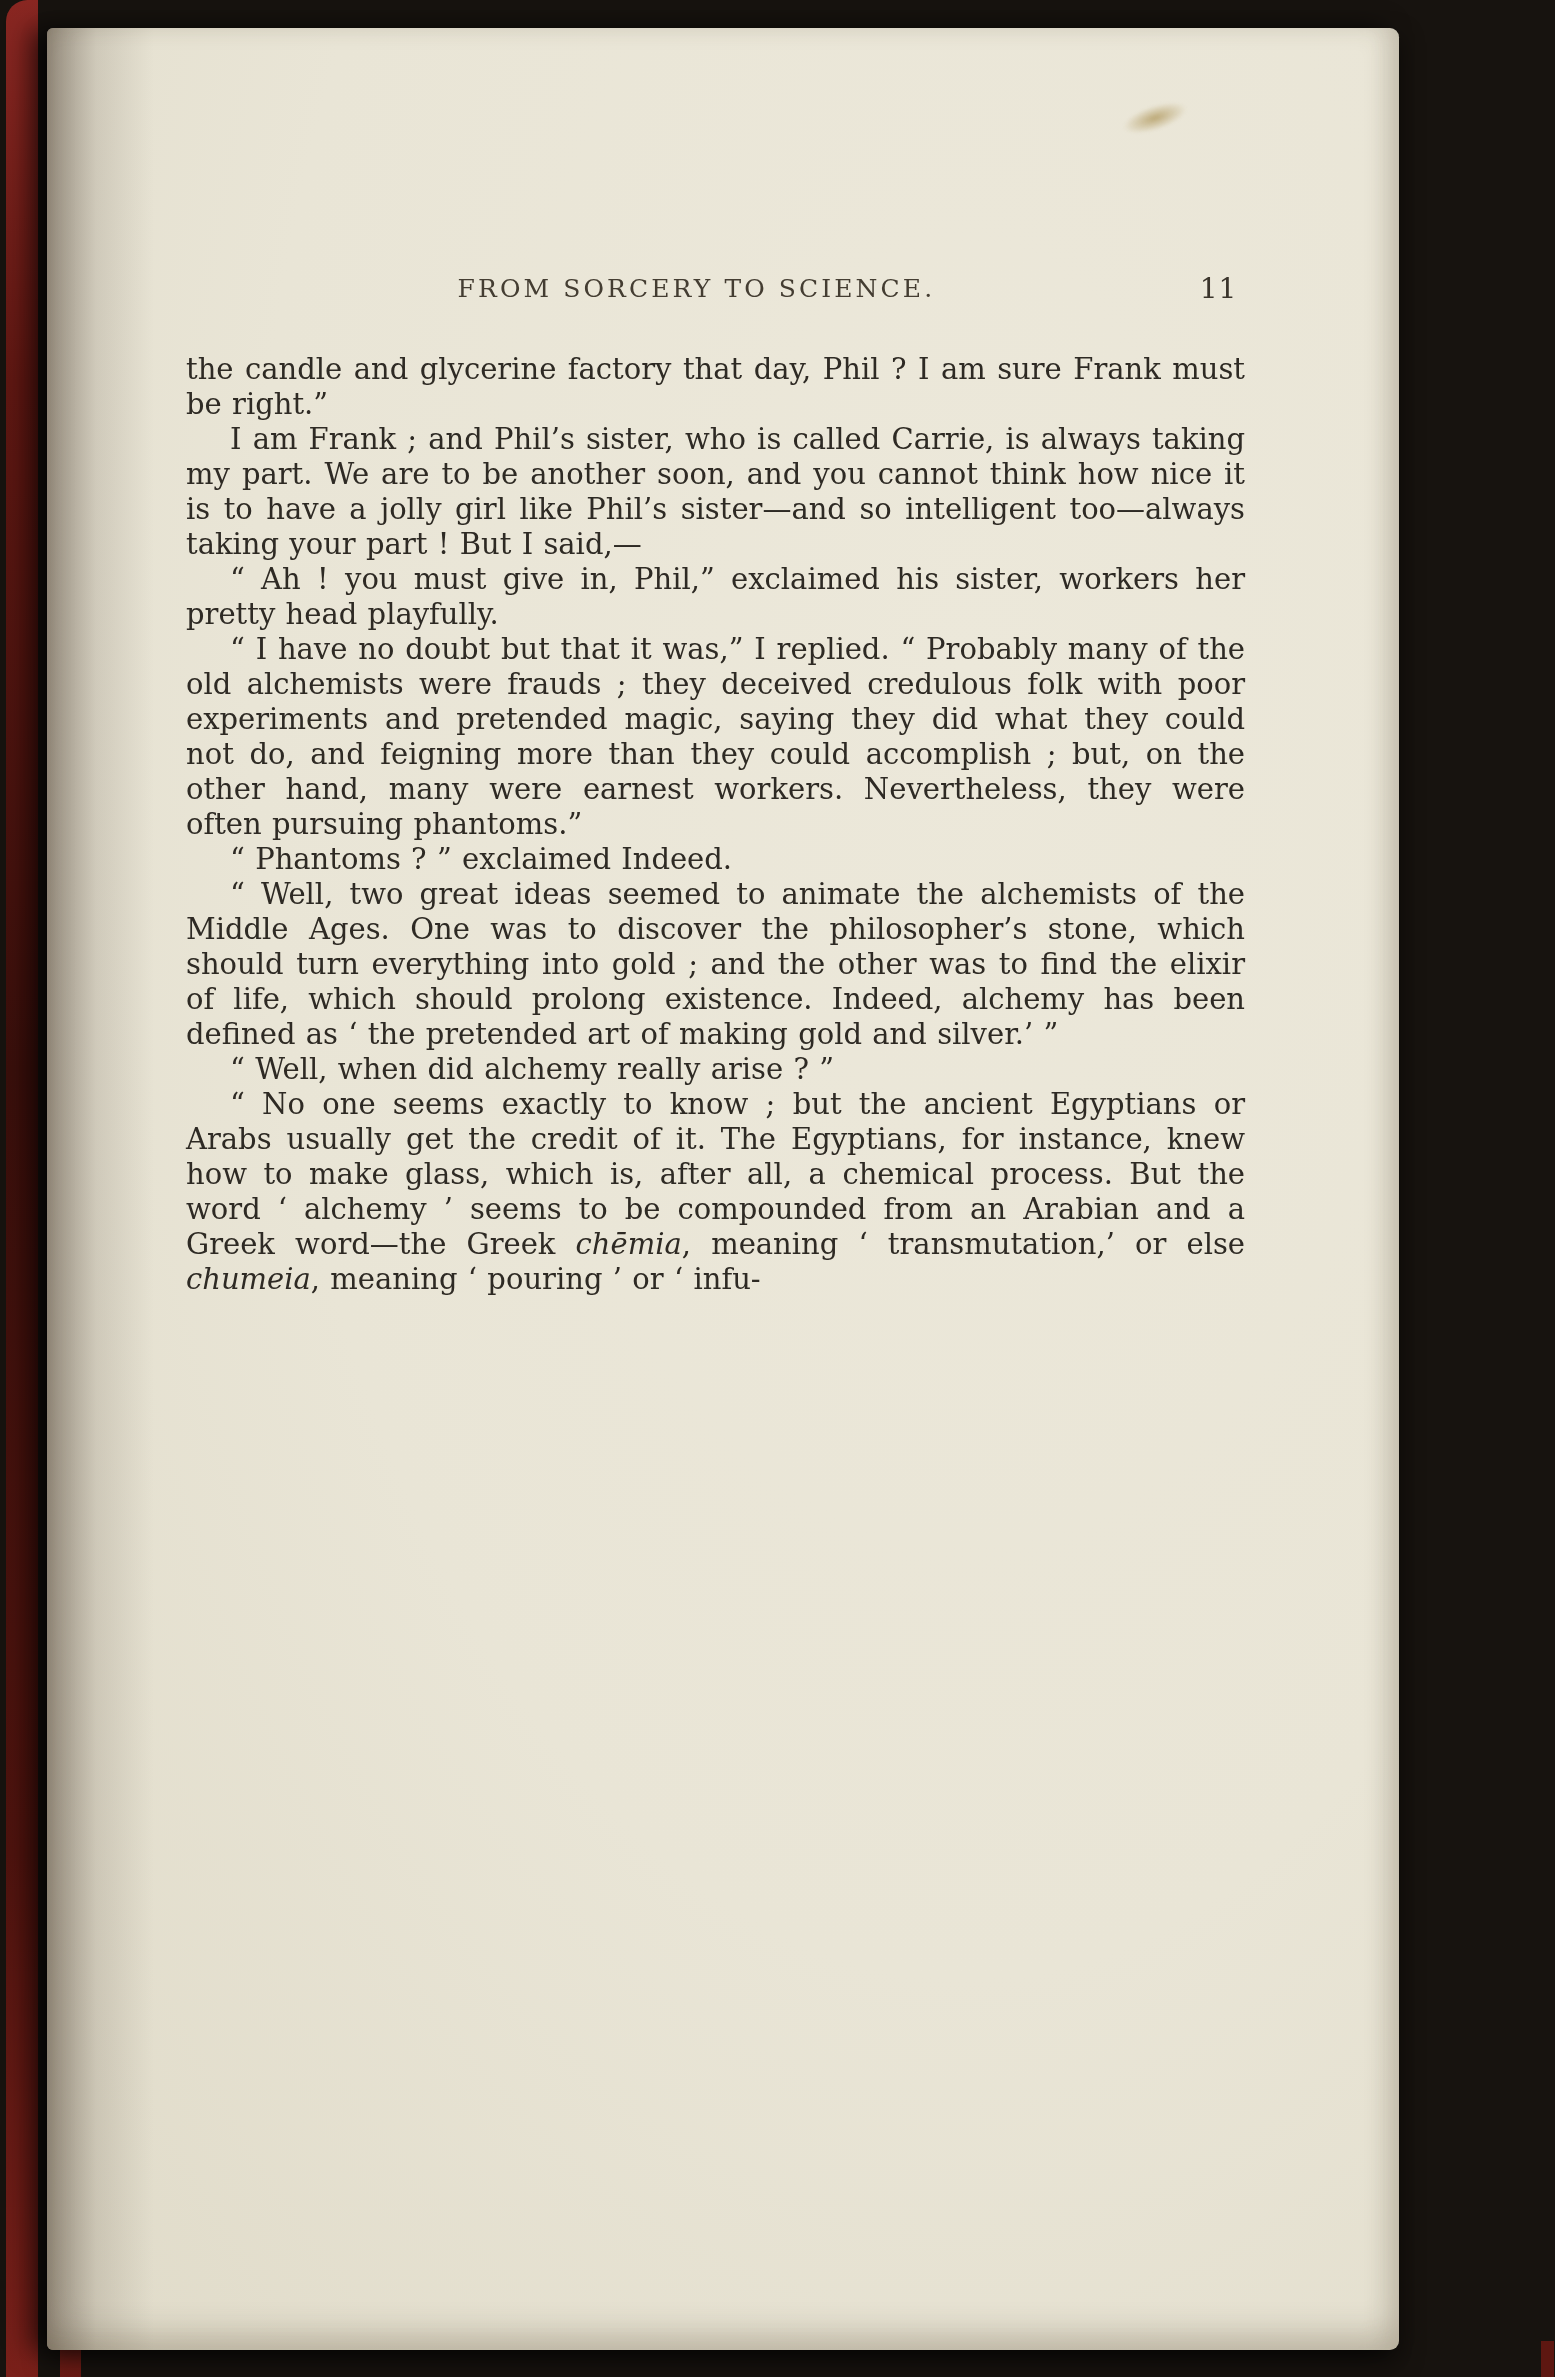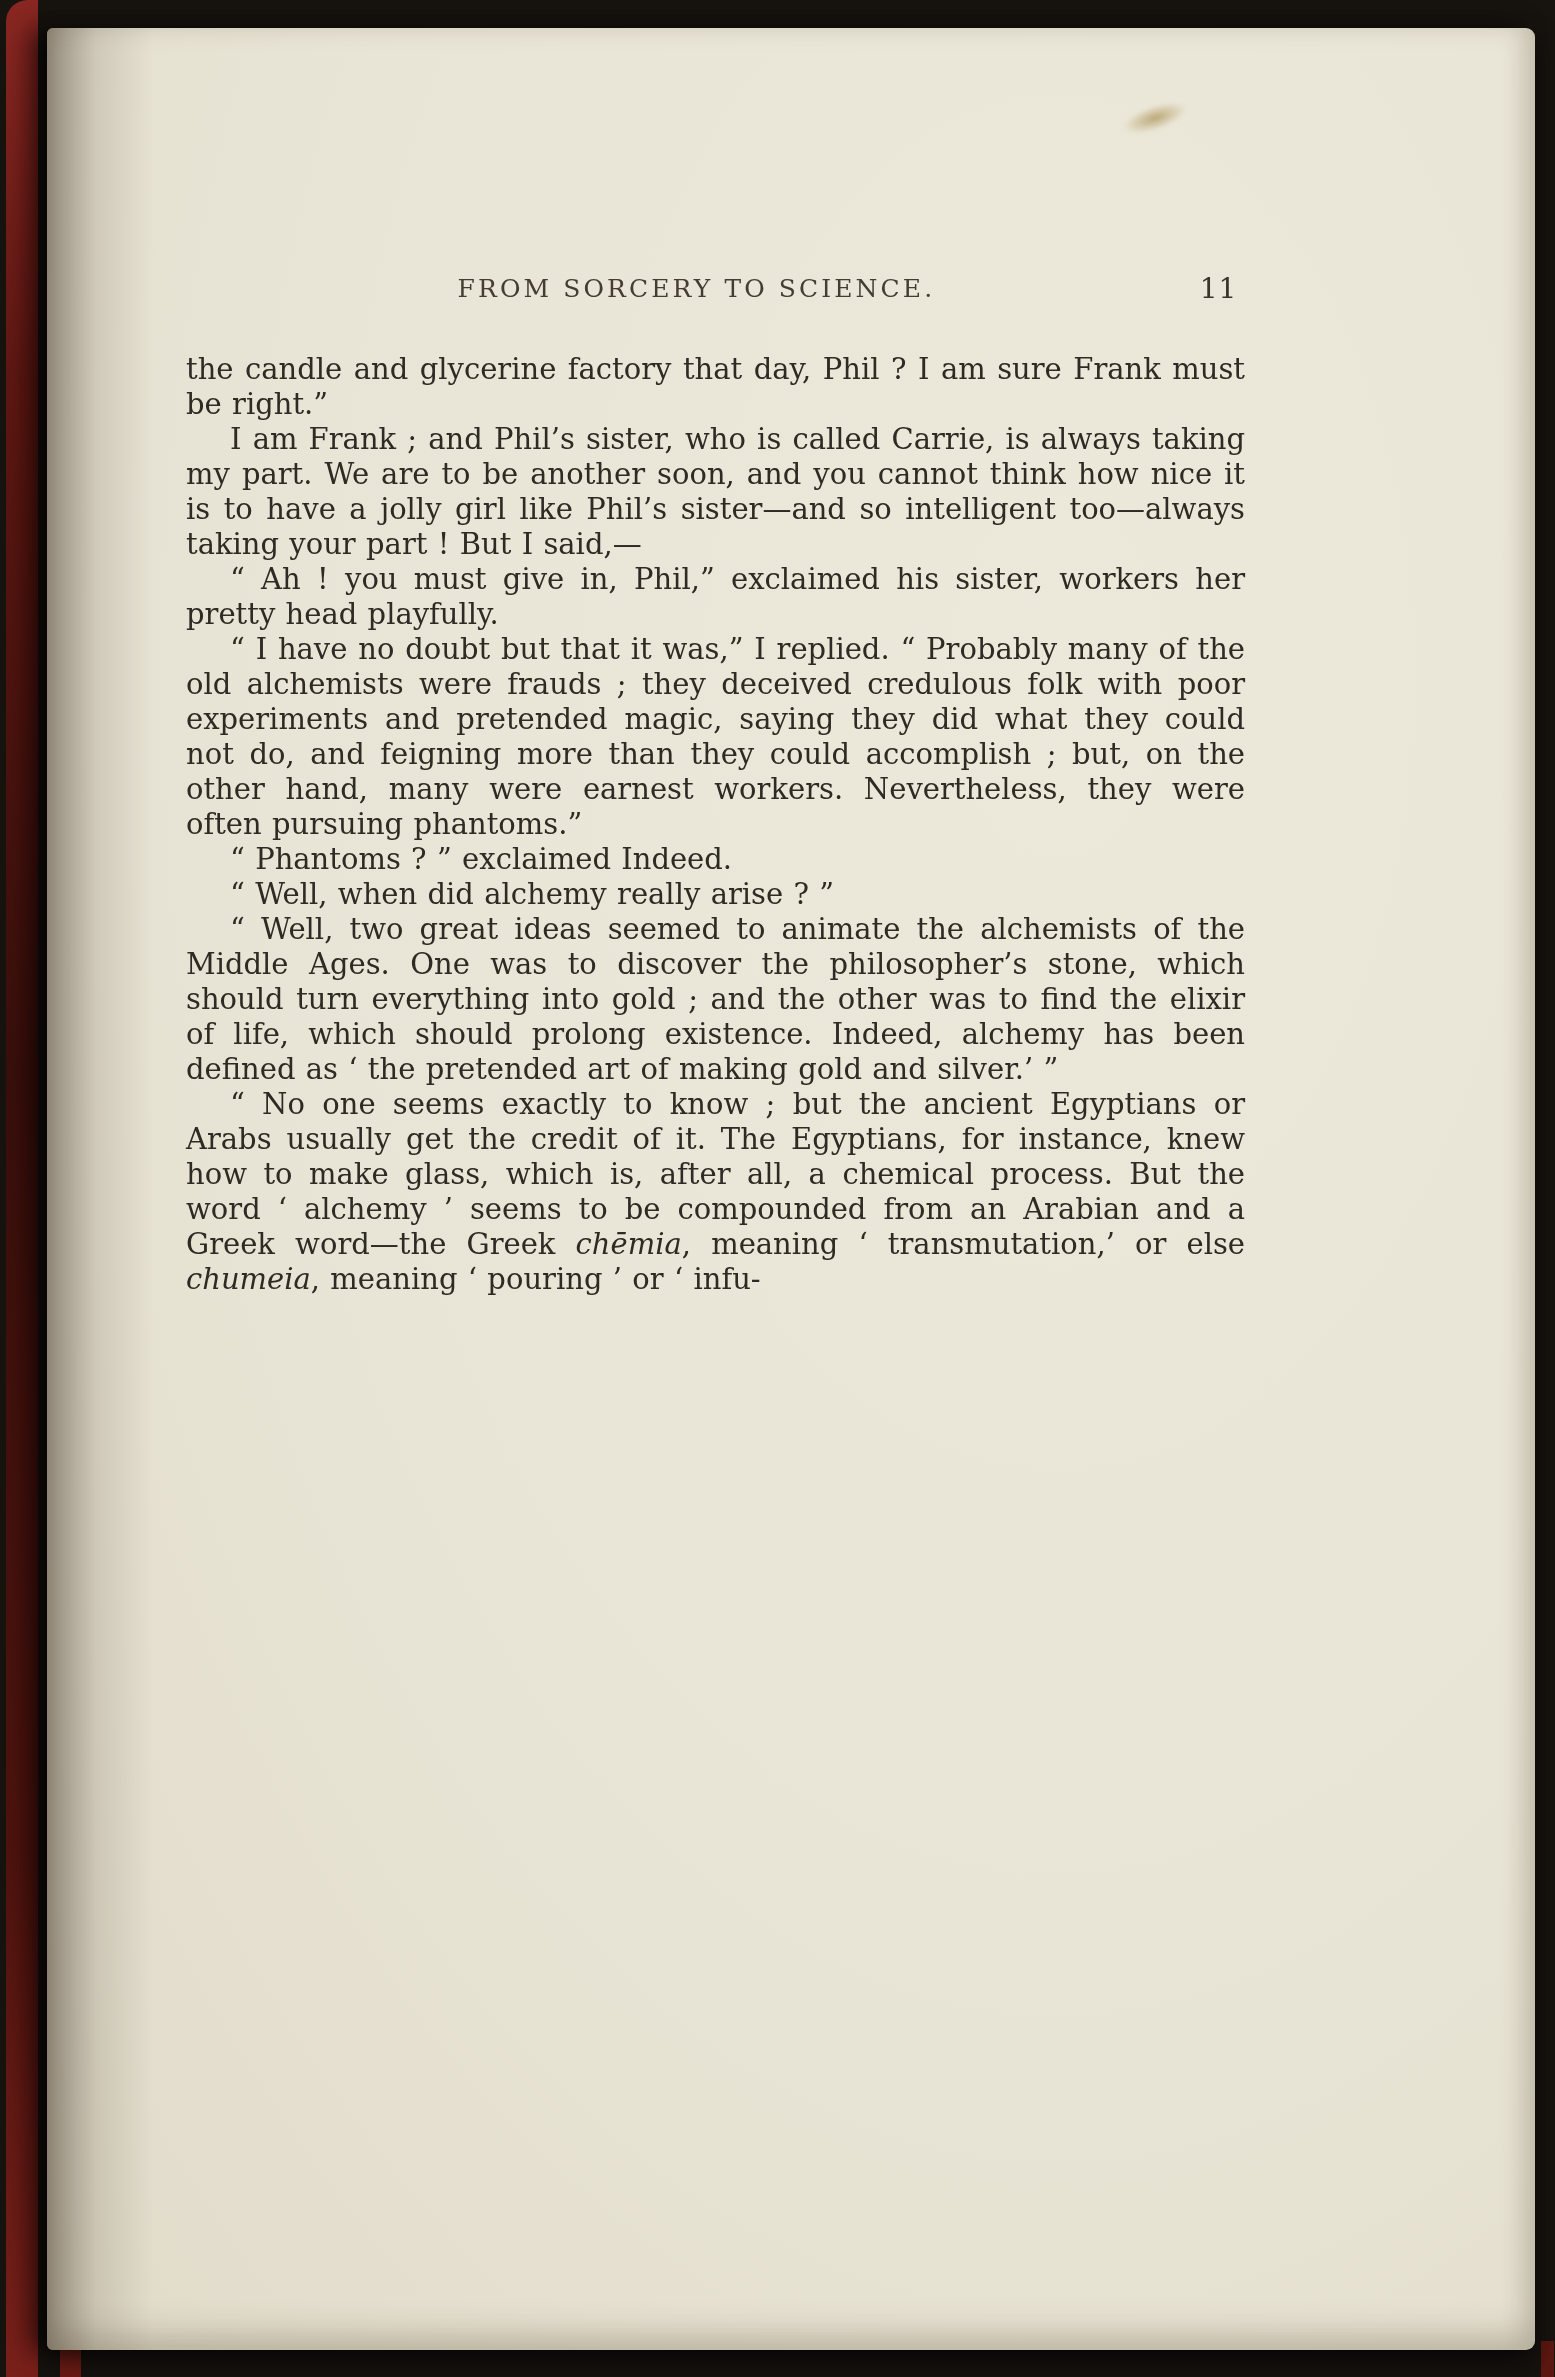--- a/index.html
+++ b/index.html
@@ -22,21 +22,21 @@
     position: absolute; left: 60px; top: 2260px; width: 21.4px; height: 118px;
     background: linear-gradient(180deg, #4a120d, #8a2a20 55%, #6b1a14);
   }
   .cover-right-sliver {
     position: absolute; right: 1.5px; top: 2341px; width: 12.2px; height: 37px;
     background: #5d1711;
   }
 
   
   .page {
-    position: absolute; left: 47px; top: 27.5px; width: 1488px; height: 2322px;
+    position: absolute; left: 47px; top: 27.5px; width: 1352px; height: 2322px;
     background: radial-gradient(ellipse at 68% 28%, #ece8da 0%, #e9e5d6 55%, #e0dbc9 100%);
     border-radius: 6.1px 9.2px 9.2px 6.1px;
     box-shadow: -15.3px 0 26px rgba(0,0,0,.6), 0 10.7px 23px rgba(0,0,0,.5);
   }
   .gutter-shadow {
     position: absolute; left: 0; top: 0; width: 107px; height: 100%;
     background: linear-gradient(90deg, rgba(42,26,14,.42), rgba(42,26,14,.12) 46%, rgba(42,26,14,0));
     border-radius: 6.1px 0 0 6.1px;
   }
   .edge-shadow {
@@ -89,21 +89,21 @@
       <span class="head-title">FROM SORCERY TO SCIENCE.</span>
       <span class="page-number">11</span>
     </div>
 
     <div class="body-text">
         <p class=""><span>the candle and glycerine factory that day, Phil ?  I am sure Frank must be right.”</span></p>
         <p class="indent"><span>I am Frank ; and Phil’s sister, who is called Carrie, is always taking my part.  We are to be another soon, and you cannot think how nice it is to have a jolly girl like Phil’s sister—and so intelligent too—always taking your part !  But I said,—</span></p>
         <p class="indent"><span>“ Ah !  you must give in, Phil,” exclaimed his sister, workers her pretty head playfully.</span></p>
         <p class="indent"><span>“ I have no doubt but that it was,” I replied.  “ Probably many of the old alchemists were frauds ; they deceived credulous folk with poor experiments and pretended magic, saying they did what they could not do, and feigning more than they could accomplish ; but, on the other hand, many were earnest workers.  Nevertheless, they were often pursuing phantoms.”</span></p>
         <p class="indent"><span>“ Phantoms ? ” exclaimed Indeed.</span></p>
+        <p class="indent"><span>“ Well, two great ideas seemed to animate the alchemists of the Middle Ages.  One was to discover the philosopher’s stone, which should turn everything into gold ; and the other was to find the elixir of life, which should prolong existence.  Indeed, alchemy has been defined as ‘ the pretended art of making gold and silver.’ ”</span></p>
         <p class="indent"><span>“ Well, when did alchemy really arise ? ”</span></p>
-        <p class="indent"><span>“ Well, two great ideas seemed to animate the alchemists of the Middle Ages.  One was to discover the philosopher’s stone, which should turn everything into gold ; and the other was to find the elixir of life, which should prolong existence.  Indeed, alchemy has been defined as ‘ the pretended art of making gold and silver.’ ”</span></p>
         <p class="indent"><span>“ No one seems exactly to know ; but the ancient Egyptians or Arabs usually get the credit of it.  The Egyptians, for instance, knew how to make glass, which is, after all, a chemical process.  But the word ‘ alchemy ’ seems to be compounded from an Arabian and a Greek word—the Greek </span><span class="italic">chēmia</span><span>, meaning ‘ transmutation,’ or else </span><span class="italic">chumeia</span><span>, meaning ‘ pouring ’ or ‘ infu-</span></p>
       </div>
 
     <div class="edge-shadow"></div>
   </div>
 </div>
 
 
 </body></html>

